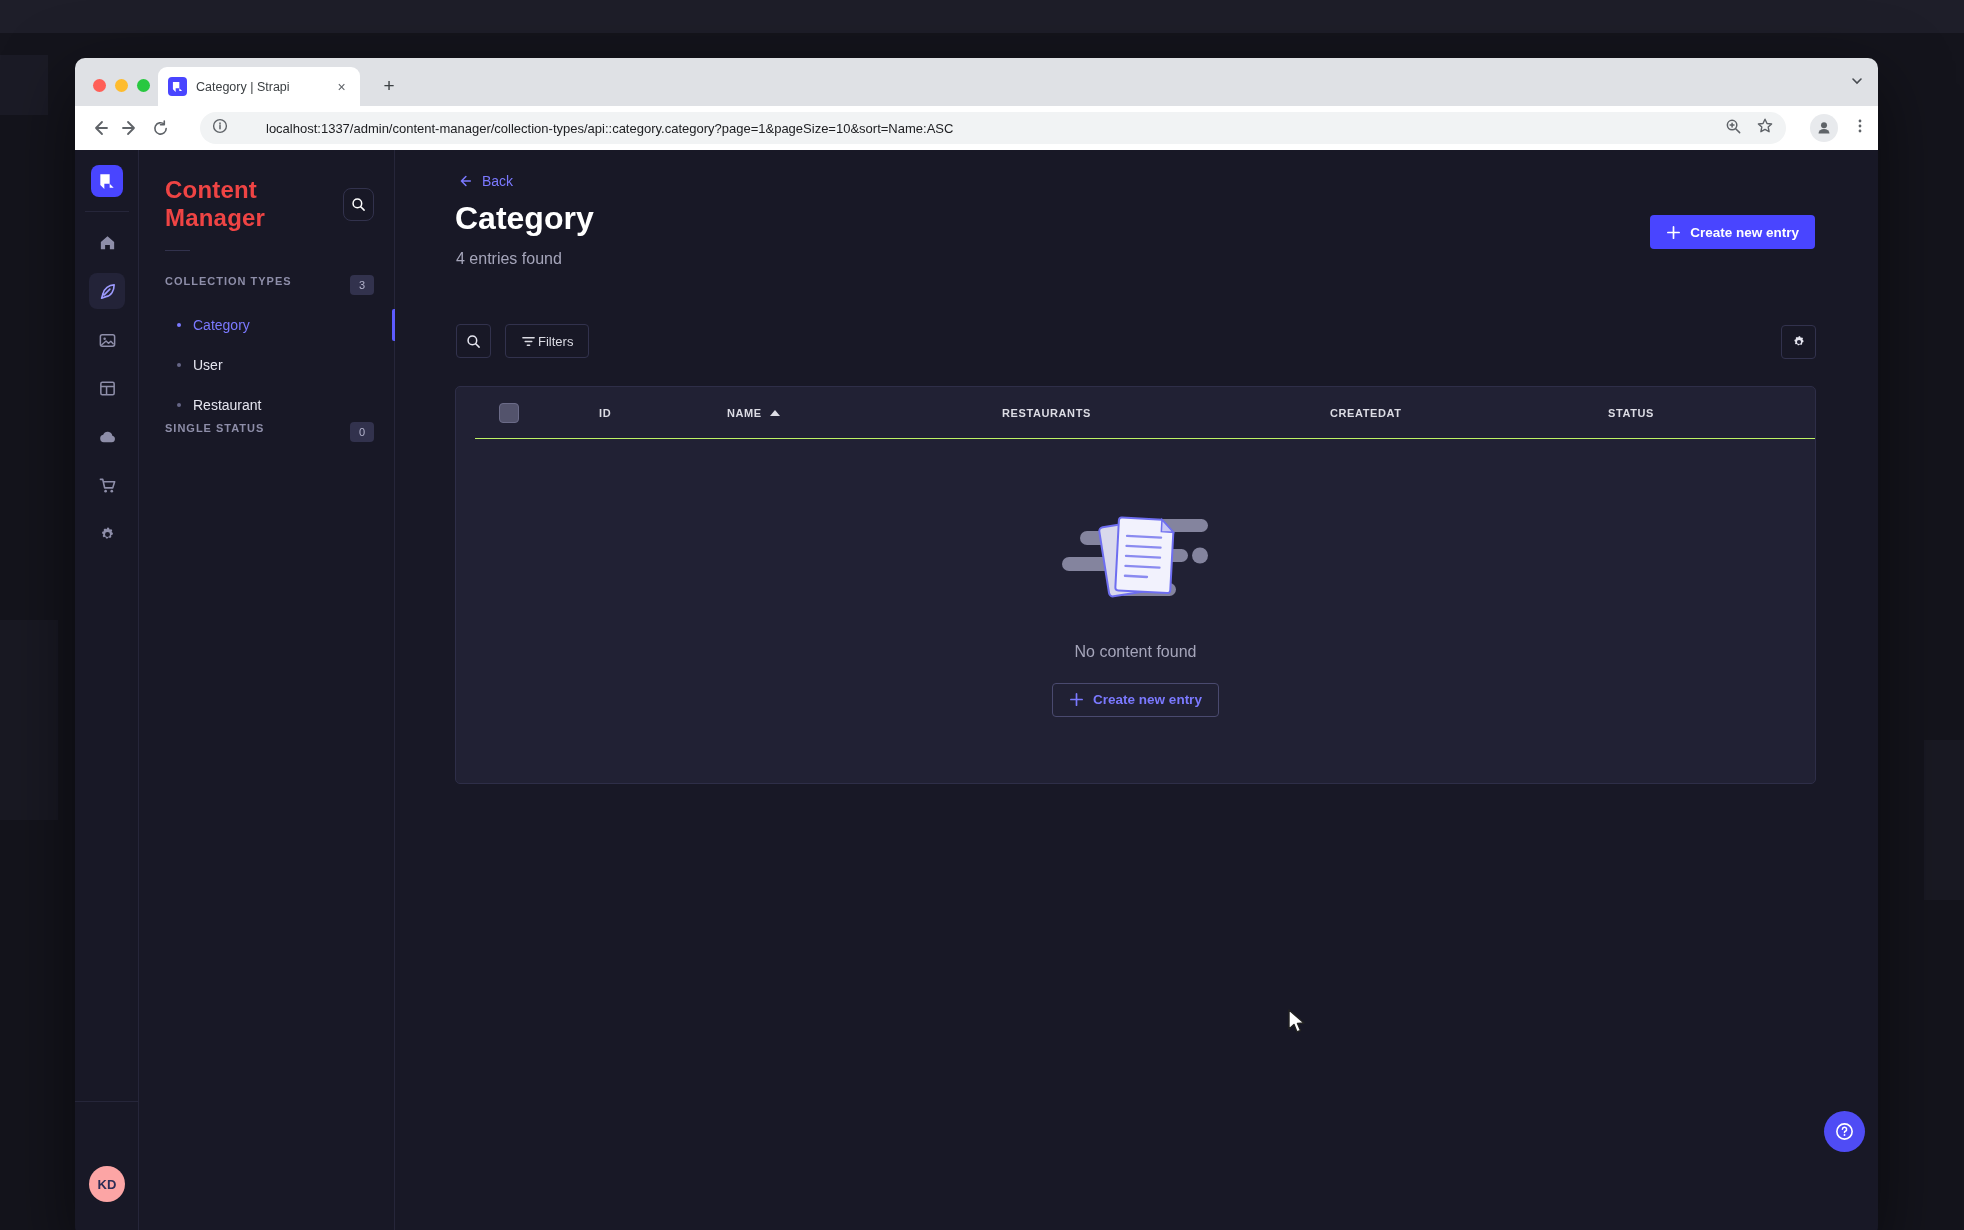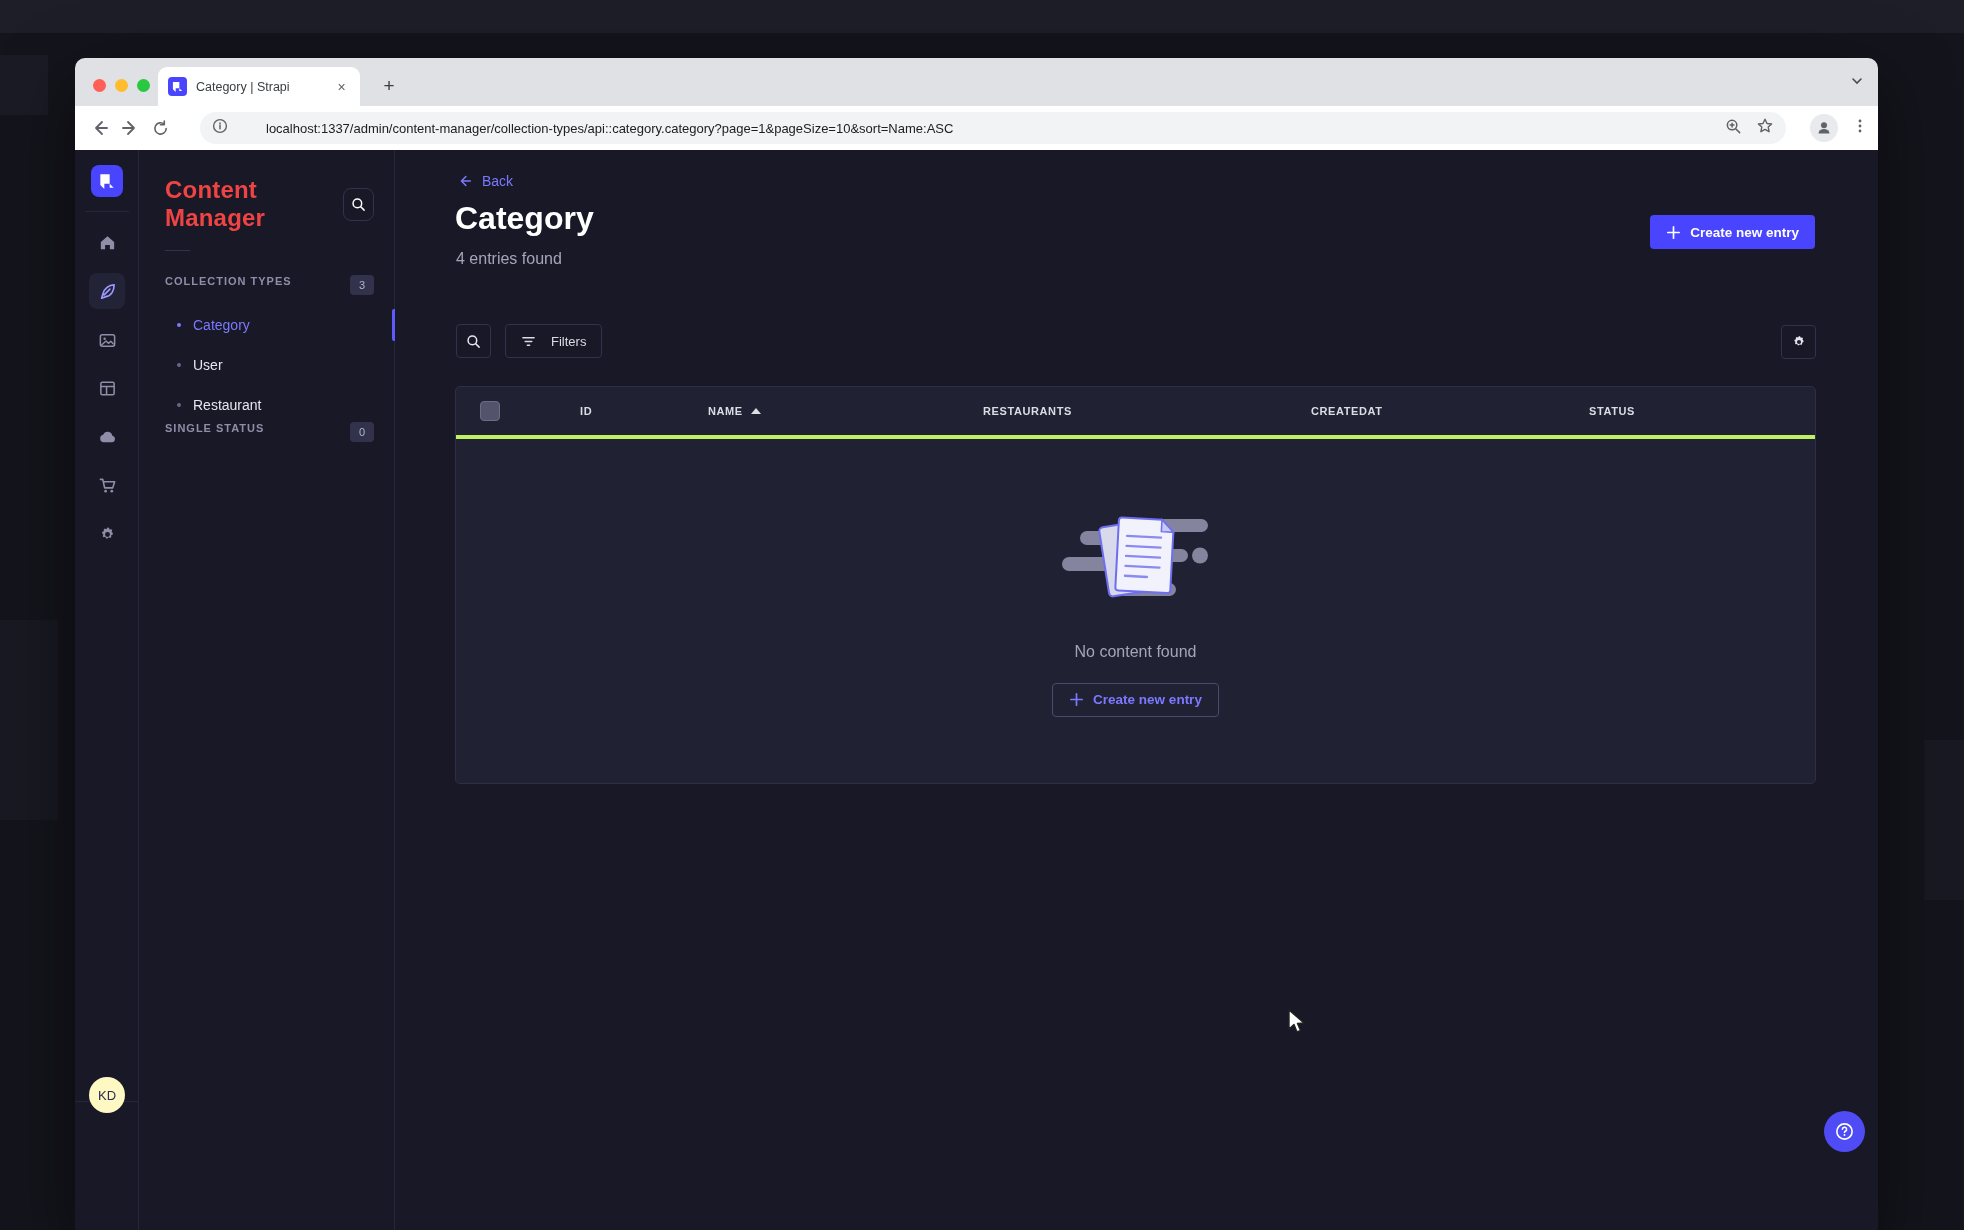--- a/index.html
+++ b/index.html
@@ -46,22 +46,22 @@
 
   
   .rail { position:absolute; left:0; top:0; width:64px; height:100%; border-right:1px solid #26263a; }
   .rail-logo { position:absolute; left:16px; top:15px; width:32px; height:32px; border-radius:8px; background:#4945ff;
                display:flex; align-items:center; justify-content:center; }
   .rail-div { position:absolute; left:10px; top:61px; width:44px; height:1px; background:#26263a; }
   .rail-item { position:absolute; left:14px; width:36px; height:36px; border-radius:8px;
                display:flex; align-items:center; justify-content:center; color:#8e8ea9; }
   .rail-item.active { background:#232338; color:#9d9bff; }
   .rail-bottom-div { position:absolute; left:0; top:951px; width:64px; height:1px; background:#26263a; }
-  .user-avatar { position:absolute; left:14px; top:927px; width:36px; height:36px; border-radius:50%;
-                 background:#fef9c3; color:#2c2c56; font-size:13px; font-weight:normal;
+  .user-avatar { position:absolute; left:14px; top:1016px; width:36px; height:36px; border-radius:50%;
+                 background:#fca5a5; color:#2c2c56; font-size:13px; font-weight:bold;
                  display:flex; align-items:center; justify-content:center; }
 
   
   .subnav { position:absolute; left:64px; top:0; width:256px; height:100%; border-right:1px solid #26263a; }
   .subnav-head { display:flex; align-items:center; justify-content:space-between; padding:26px 20px 0 26px; }
   .subnav-title { font-size:24px; font-weight:600; color:#ef4444; letter-spacing:.2px; }
   .subnav-search { width:35px; height:33px; border-radius:8px; border:1px solid #32324d; background:transparent;
                    display:flex; align-items:center; justify-content:center; color:#ffffff; }
   .subnav-hr { margin:18px 0 0 26px; width:25px; height:1px; background:#32324d; }
   .group-label { display:flex; align-items:flex-start; justify-content:space-between; padding:0 20px 0 26px; height:22px; }
@@ -85,28 +85,28 @@
   .page-title { position:absolute; left:60px; top:50px; font-size:32px; font-weight:700; color:#ffffff; }
   .page-sub { position:absolute; left:61px; top:100px; font-size:16px; color:#a5a5ba; }
   .btn-primary { position:absolute; right:63px; top:65px; height:34px; padding:0 16px; border-radius:4px;
                  background:#4945ff; color:#ffffff; font-size:13.5px; font-weight:600;
                  display:flex; align-items:center; gap:9px; border:none; cursor:pointer; }
   .toolbar { position:absolute; left:60px; right:62px; top:174px; height:34px; }
   .tool-search { position:absolute; left:1px; top:0; width:35px; height:34px; border-radius:4px;
                  border:1px solid #32324d; display:flex; align-items:center; justify-content:center; color:#e7e7f1; }
   .btn-filters { position:absolute; left:50px; top:0; height:34px; padding:0 15px; border-radius:4px;
                  border:1px solid #32324d; background:transparent; color:#dcdce4; font-size:13px; font-weight:500;
-                 display:flex; align-items:center; gap:15px; cursor:pointer; }
+                 display:flex; align-items:center; gap:2px; cursor:pointer; }
   .tool-gear { position:absolute; right:0; top:1px; width:35px; height:34px; border-radius:4px;
                border:1px solid #32324d; display:flex; align-items:center; justify-content:center; color:#e7e7f1; }
 
   .card { position:absolute; left:60px; right:62px; top:236px; height:398px; background:#212134;
           border:1px solid #2e2e48; border-radius:5px; }
   .thead { display:grid; grid-template-columns:100px 128px 275px 328px 278px 1fr; align-items:center;
-           height:52px; padding-left:24px; border-bottom:4px solid #bef264; }
+           height:52px; padding-left:24px; border-bottom:1px solid #bef264;margin-left:19px; }
   .th { font-size:11px; font-weight:700; letter-spacing:.6px; color:#dcdce4; display:flex; align-items:center; gap:8px; }
   .checkbox { width:20px; height:20px; border-radius:4px; background:#53536c; border:1px solid #6b6b88; }
   .sort-asc { width:0; height:0; border-left:5px solid transparent; border-right:5px solid transparent;
               border-bottom:6px solid #dcdce4; }
   .empty-wrap { height:345px; display:flex; flex-direction:column; align-items:center; justify-content:center; }
   .empty-msg { margin-top:36px; font-size:16px; color:#a5a5ba; }
   .btn-ghost { margin-top:22px; height:34px; padding:0 16px; border-radius:4px; border:1px solid #4a4a6f;
                background:transparent; color:#7b79ff; font-size:13.5px; font-weight:600;
                display:flex; align-items:center; gap:9px; cursor:pointer; }
 

